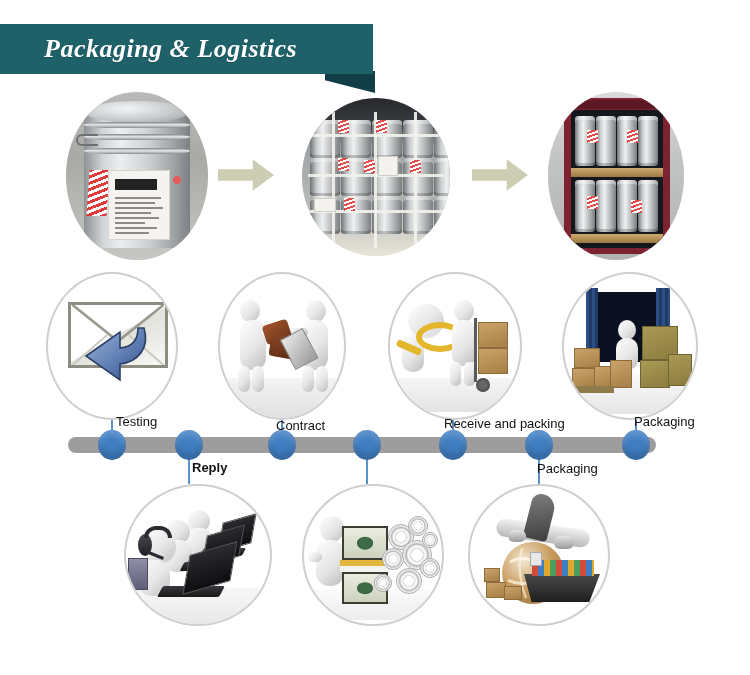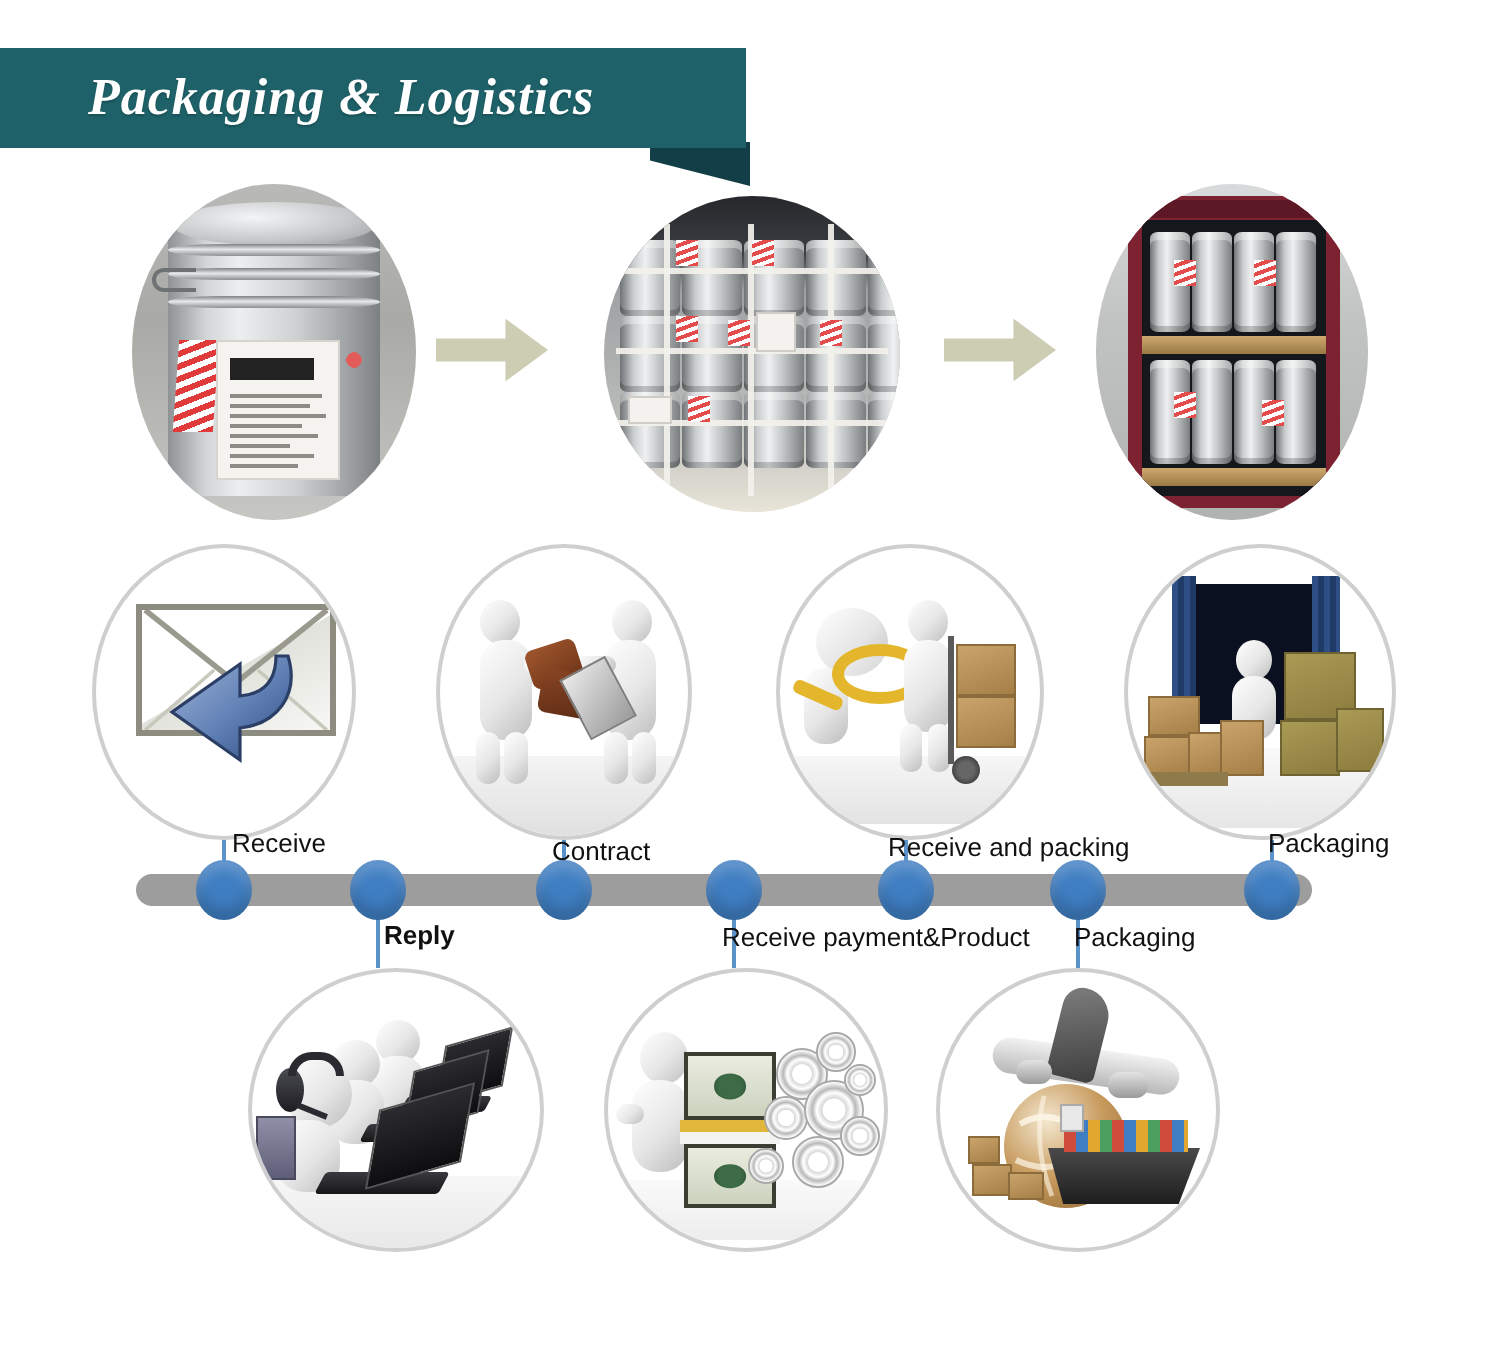--- a/index.html
+++ b/index.html
@@ -393,24 +393,23 @@
   <div class="tl-stem" style="left:538px; top:448px; height:36px;"></div>
 
   <div class="tl-dot" style="left:98px;  top:430px;"></div>
   <div class="tl-dot" style="left:175px; top:430px;"></div>
   <div class="tl-dot" style="left:268px; top:430px;"></div>
   <div class="tl-dot" style="left:353px; top:430px;"></div>
   <div class="tl-dot" style="left:439px; top:430px;"></div>
   <div class="tl-dot" style="left:525px; top:430px;"></div>
   <div class="tl-dot" style="left:622px; top:430px;"></div>
 
-  <div class="tl-label" style="left:116px; top:414px;">Receive</div>
+  <div class="tl-label" style="left:116px; top:414px;">Testing</div>
   <div class="tl-label" style="left:192px; top:460px;font-weight:bold;">Reply</div>
   <div class="tl-label" style="left:276px; top:418px;">Contract</div>
-  <div class="tl-label" style="left:361px; top:461px;">Receive payment&amp;Product</div>
   <div class="tl-label" style="left:444px; top:416px;">Receive and packing</div>
   <div class="tl-label" style="left:537px; top:461px;">Packaging</div>
   <div class="tl-label" style="left:634px; top:414px;">Packaging</div>
 
   <div class="circle-ell" style="left:124px; top:484px; width:148px; height:142px;">
     <div class="art">
       <div style="position:absolute;left:0;right:0;bottom:0;height:36px;background:linear-gradient(180deg,#f7f7f7,#e8e8e8)"></div>
 
       <div class="fig-body" style="left:62px;top:24px;width:22px;height:22px"></div>
       <div class="fig-body" style="left:60px;top:42px;width:26px;height:30px;border-radius:11px"></div>

